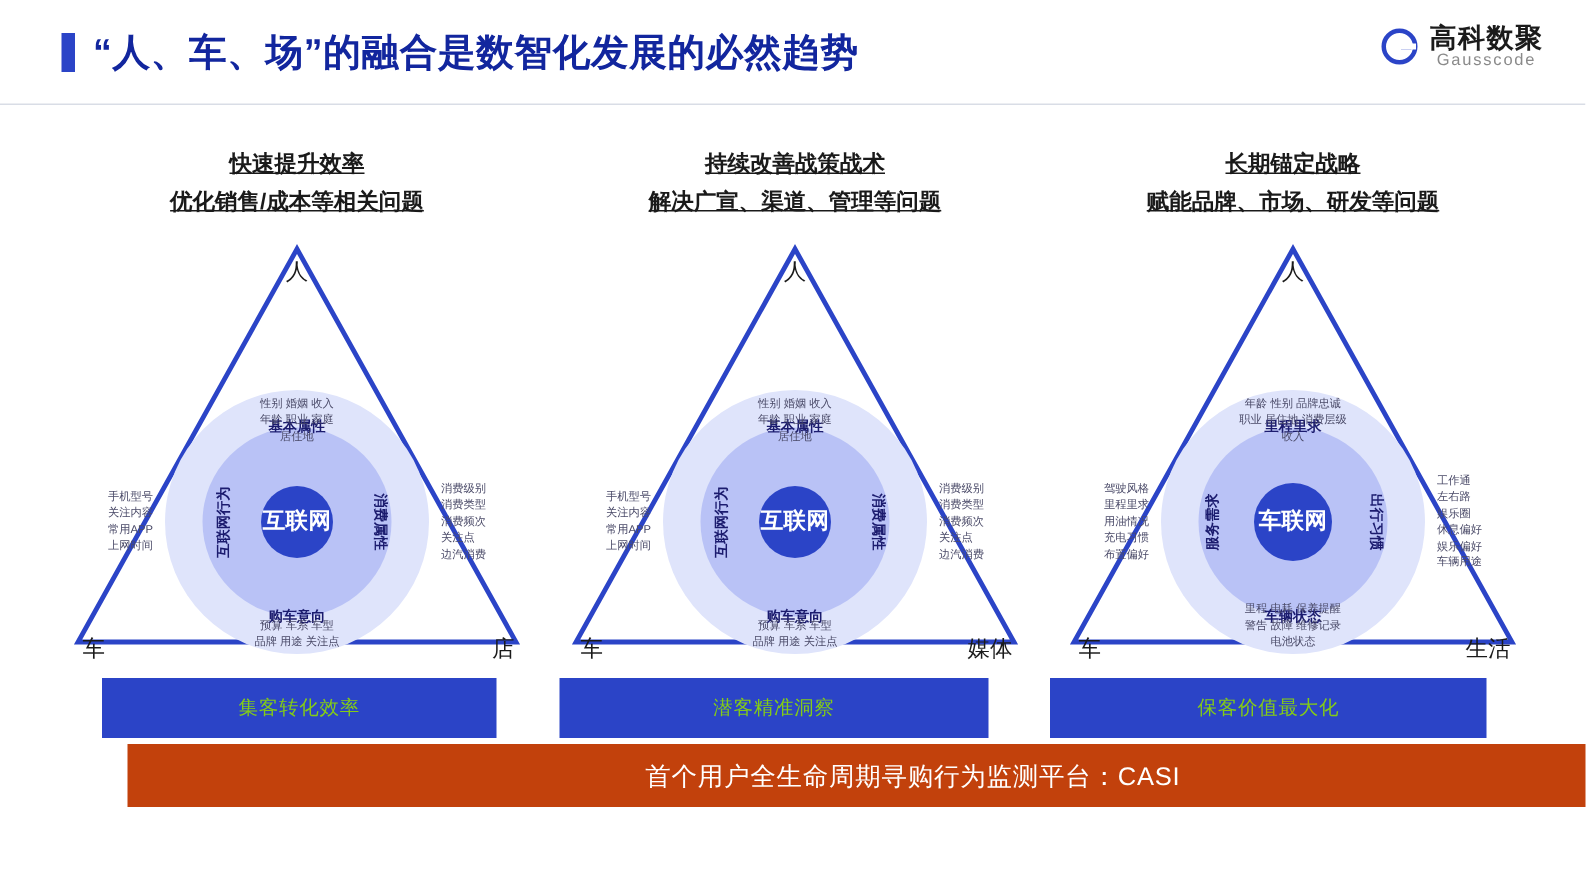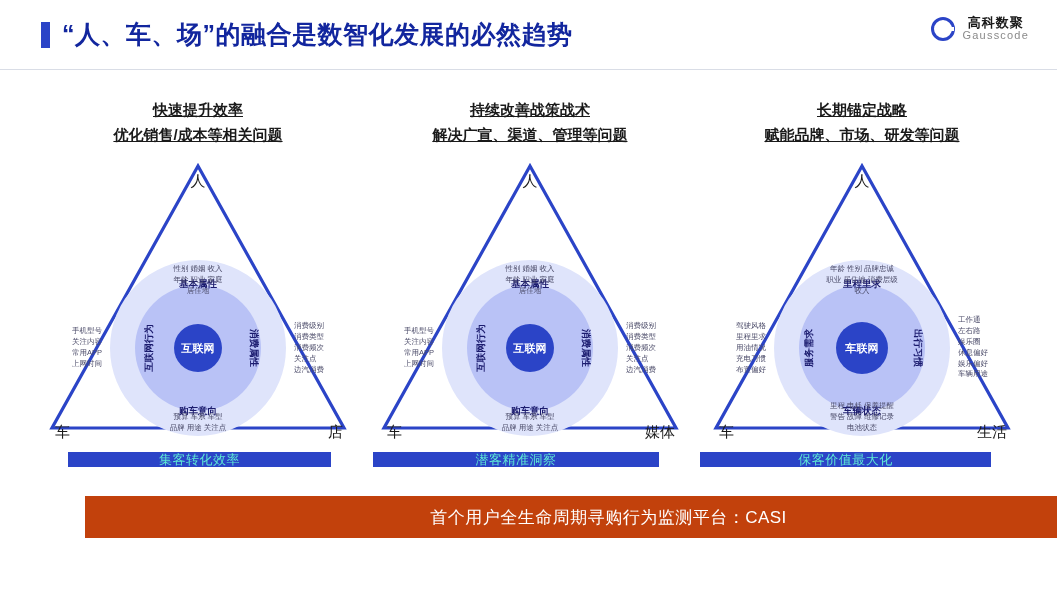--- a/index.html
+++ b/index.html
@@ -71,21 +71,21 @@
     content: "";
     position: absolute;
     right: 1px; top: 8px;
     width: 7px; height: 3px;
     background: #2b44c7;
   }
   .logo-text {
     line-height: 1.05;
   }
   .logo-cn {
-    font-size: 13px;
+    font-size: 18px;
     font-weight: bold;
     color: #1b1b1b;
     letter-spacing: 1px;
   }
   .logo-en {
     font-size: 11px;
     color: #8a8a8a;
     letter-spacing: 1.2px;
   }
 
@@ -153,21 +153,21 @@
     background: #dfe4fb;
   }
   .ring-mid {
     width: 126px; height: 126px;
     background: #b9c2f6;
   }
   .ring-core {
     width: 48px; height: 48px;
     background: #2b44c7;
     color: #ffffff;
-    font-size: 11px;
+    font-size: 15px;
     font-weight: bold;
     display: flex;
     align-items: center;
     justify-content: center;
     text-align: center;
     line-height: 1.15;
     letter-spacing: 0.2px;
   }
   .ring-core.wide {
     width: 52px; height: 52px; text-align: right;
@@ -211,23 +211,23 @@
   .kw-right {
     right: -38px; top: 50%;
     transform: translateY(-50%);
     text-align: left;
   }
   .kw .row { display: block; }
 
   
   .band {
     position: absolute;
-    height: 15px;
+    height: 40px;
     background: #2b44c7;
-    color: #5eead4;
+    color: #84cc16;
     font-size: 13px;
     display: flex;
     align-items: center;
     justify-content: center;
     letter-spacing: 0.5px;
   }
   .band-0 { left: 68px;  top: 452px; width: 263px; }
   .band-1 { left: 373px; top: 452px; width: 286px; }
   .band-2 { left: 700px; top: 452px; width: 291px; }
 

